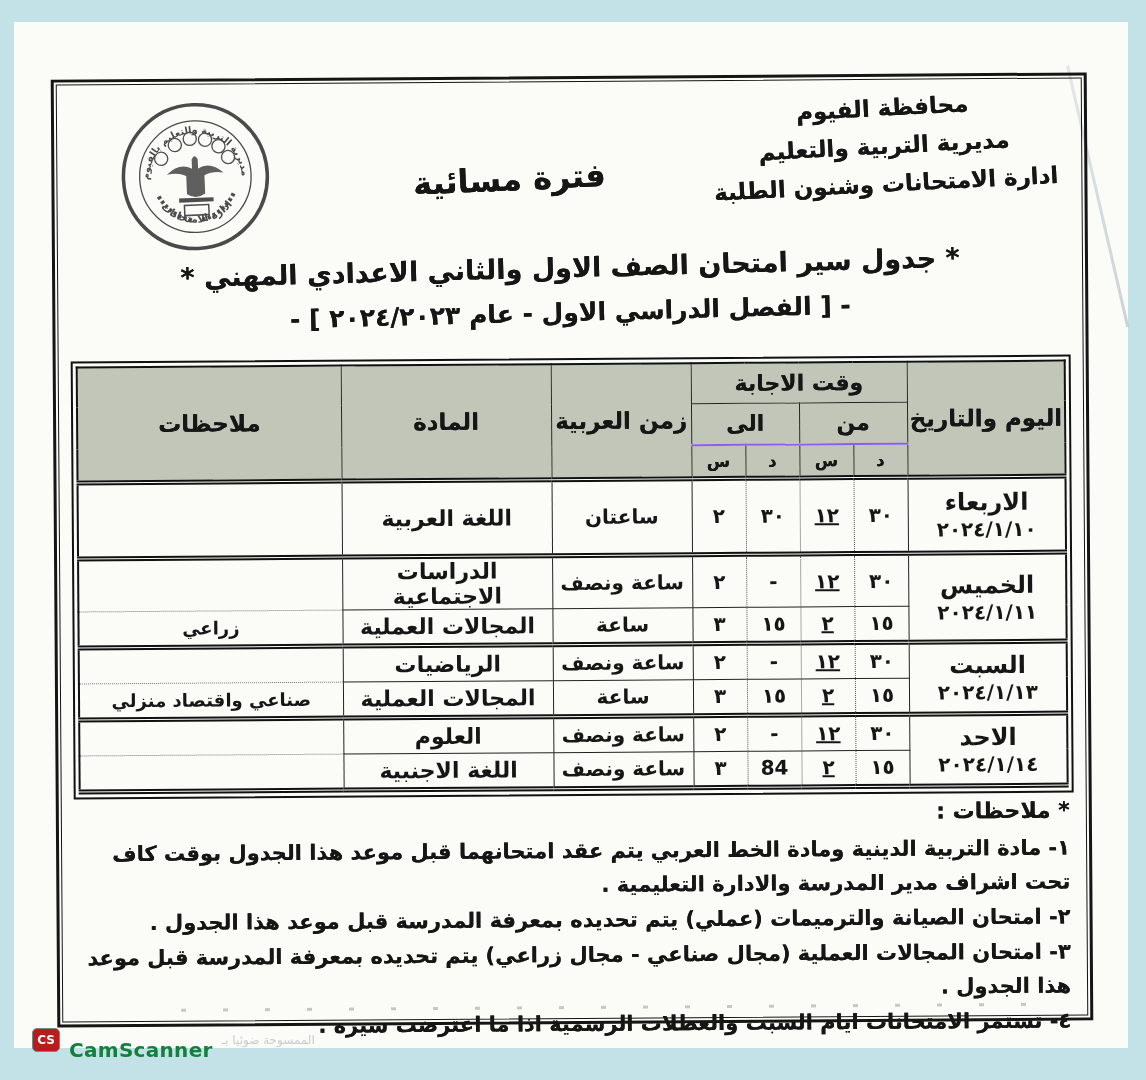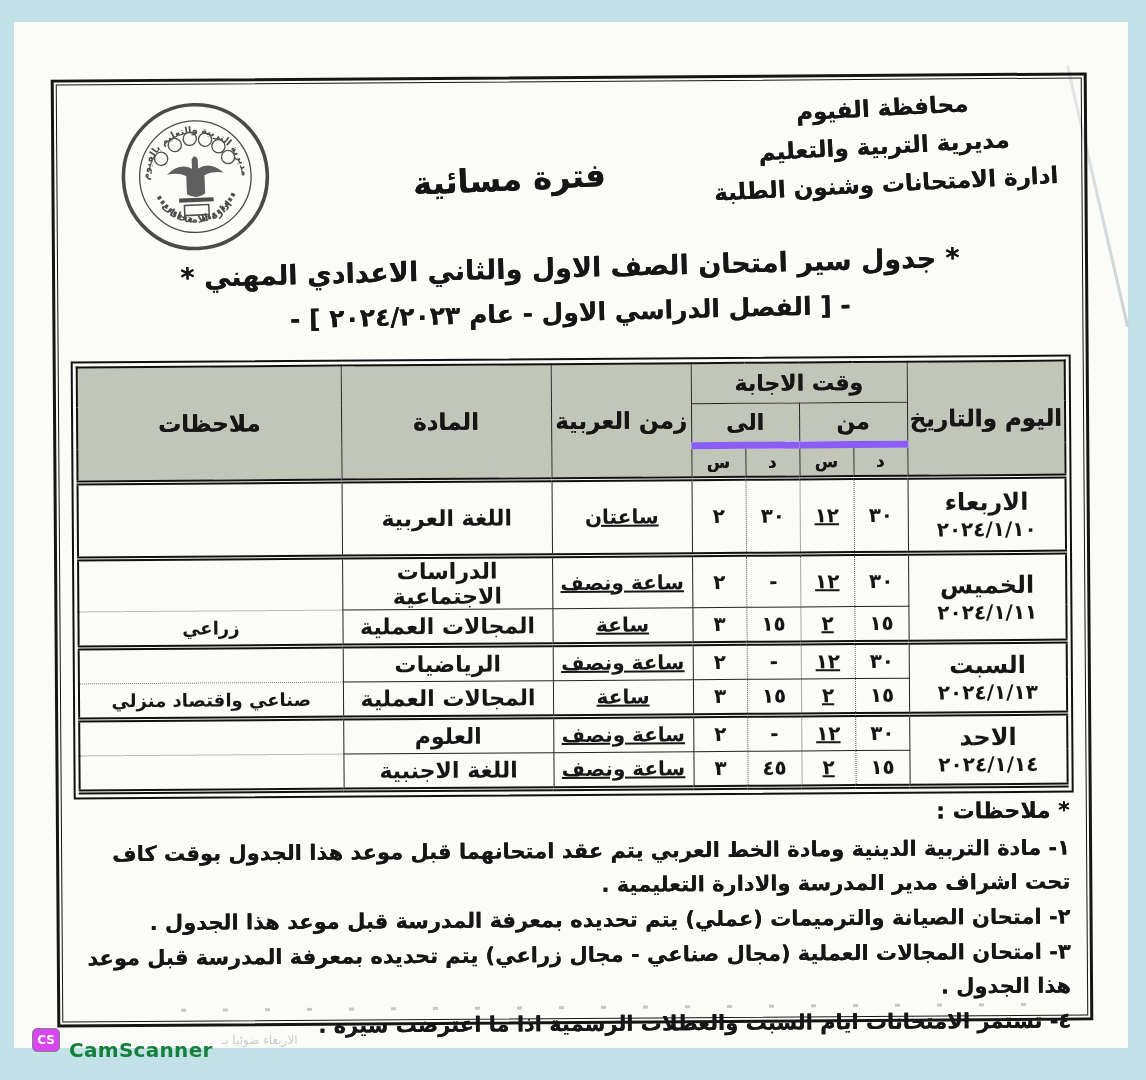--- a/index.html
+++ b/index.html
@@ -74,34 +74,34 @@
     border:2px solid #111;
   }
   th, td { border:1px solid #222; text-align:center; vertical-align:middle; overflow:hidden; }
   thead th {
     background:#c1c6b8;
     font-weight:bold;
     text-shadow:0 0 .5px #222;
   }
   .h-day, .h-span { font-size:23px; border-bottom:5px double #111; }
   .h-time { font-size:22px; height:40px; }
-  .row-fromto th { font-size:22px; height:42px; border-bottom:7px solid #8b5cf6; }
+  .row-fromto th { font-size:22px; height:42px; border-bottom:2px solid #8b5cf6; }
   .row-sd th { font-size:17px; height:33px; border-bottom:5px double #111; }
   tbody td { font-weight:bold; }
   tbody tr { height:36px; }
   tbody tr.single { height:76px; }
   .day-cell { border-bottom:5px double #111; }
   .day-name { font-size:24px; line-height:1.25; }
   .day-date { font-size:20px; letter-spacing:1.5px; }
   .num { font-size:20px; }
   .c-fm { border-left:1px dotted #555; }
   .c-fh { border-right:1px dotted #555; border-left:1px dotted #555;text-decoration:underline; }
   .c-tm { border-right:1px dotted #555; border-left:1px dotted #555; }
   .c-th { border-right:1px dotted #555; }
-  .dur  { font-size:20px;text-decoration:underline; }
+  .dur  { font-size:20px; }
   .subj { font-size:22px; }
   .note { font-size:18px; }
   .note-top { border-bottom:1px dotted #777; }
   .note-bottom { border-top:1px dotted #777; }
   tr.group-end td { border-bottom:5px double #111; }
   
   .notes {
     position:absolute; right:16px; top:714px; width:992px;
     direction:rtl; text-align:right;
     font-size:21px; font-weight:bold; line-height:1.62;
@@ -115,21 +115,21 @@
     opacity:.75;
   }
   
   .watermark {
     position:absolute; left:18px; top:996px;
     display:flex; align-items:center; gap:9px;
     direction:ltr;
   }
   .cs-badge {
     width:28px; height:24px; border-radius:5px;
-    background:#d946ef; color:#fff;
+    background:#b91c1c; color:#fff;
     font-size:12px; font-weight:bold;
     display:flex; align-items:center; justify-content:center;
     border:1.5px solid #7d848a;
   }
   .cs-brand { color:#15803d; font-size:20px; font-weight:bold; letter-spacing:.3px;margin-top:20px; }
   .cs-arabic { color:#c9cdd0; font-size:12px; }
 </style>
 </head>
 <body>
 
@@ -278,21 +278,21 @@
                 <td class="num c-fh">١٢</td>
                 <td class="num c-tm">-</td>
                 <td class="num c-th">٢</td>
                 <td class="dur">ساعة ونصف</td>
                 <td class="subj">العلوم</td>
                 <td class="note note-top"></td>
               </tr>
               <tr class="group-end">
                 <td class="num c-fm">١٥</td>
                 <td class="num c-fh">٢</td>
-                <td class="num c-tm">٤٥</td>
+                <td class="num c-tm">84</td>
                 <td class="num c-th">٣</td>
                 <td class="dur">ساعة ونصف</td>
                 <td class="subj">اللغة الاجنبية</td>
                 <td class="note note-bottom"></td>
               </tr>
             </tbody>
         </table>
       </div>
 
       <div class="notes">
@@ -305,15 +305,15 @@
           </div>
       </div>
 
       <div class="remnant"></div>
     </div>
   </div>
 
   <div class="watermark">
     <span class="cs-badge">CS</span>
     <span class="cs-brand">CamScanner</span>
-    <span class="cs-arabic">الاربعاء ضوئيا بـ</span>
+    <span class="cs-arabic">الممسوحة ضوئيا بـ</span>
   </div>
 </div>
 
 </body></html>

